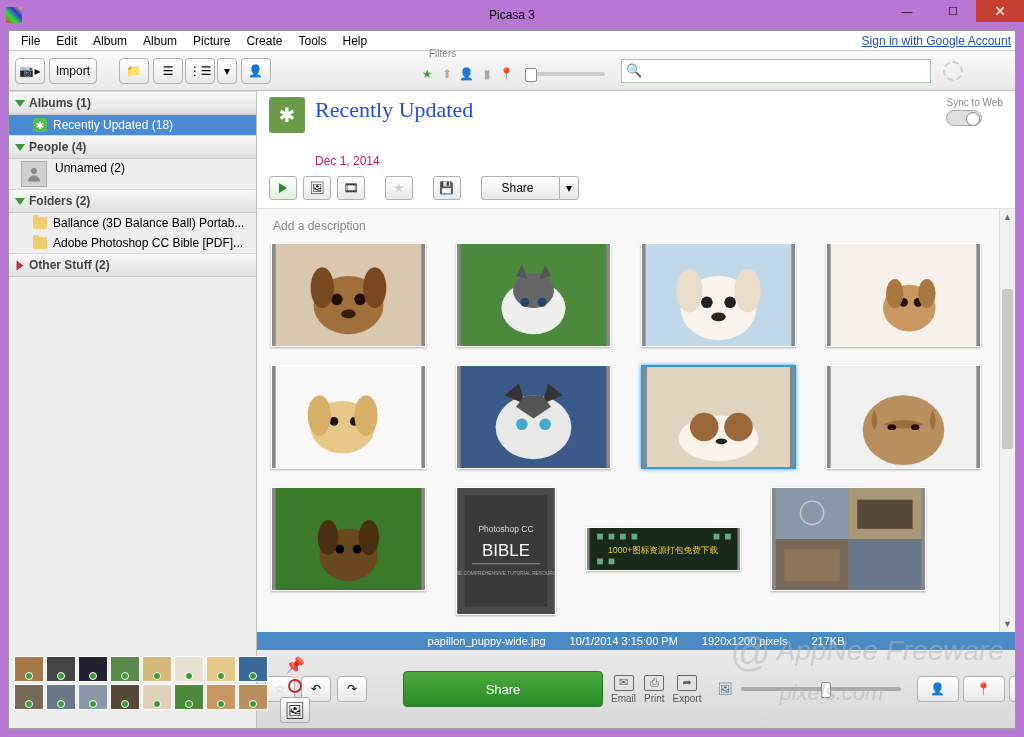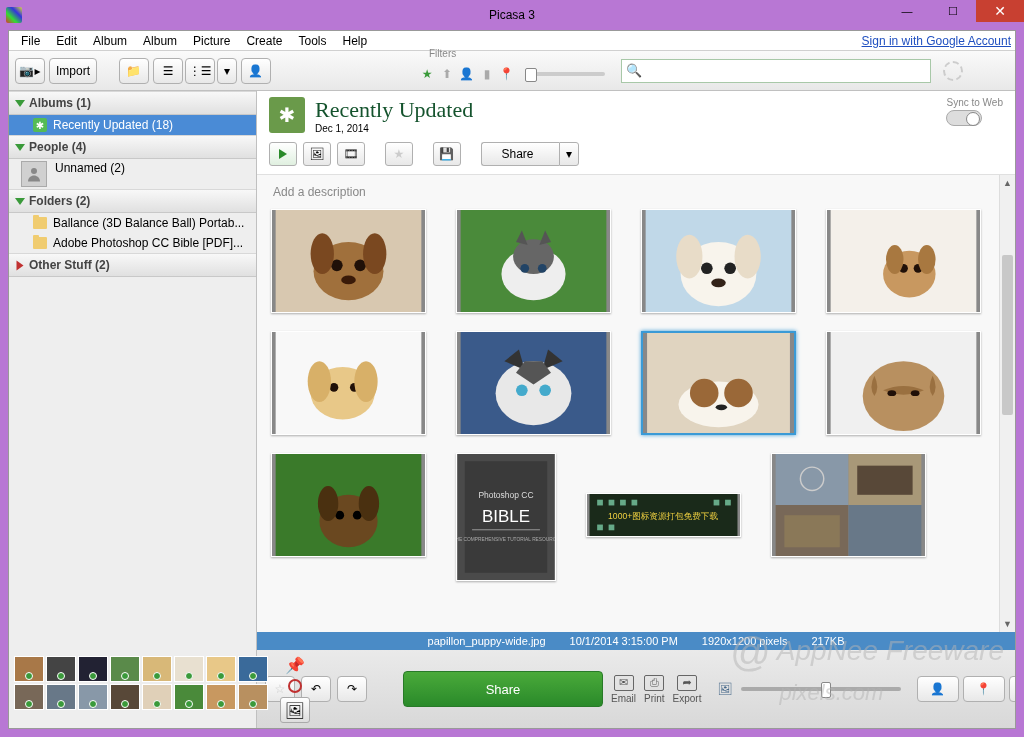--- a/index.html
+++ b/index.html
@@ -52,22 +52,22 @@
 .side-item .icon-folder { width: 14px; height: 12px; background: #f0cc70; border-radius: 1px; flex-shrink: 0; position: relative; }
 .side-item .icon-folder::before { content:''; position:absolute; top:-2px; left:0; width:6px; height:3px; background:#f0cc70; border-radius:1px 1px 0 0;}
 .avatar-ph { width: 26px; height: 26px; background: #d0d0d0; border: 1px solid #aaa; display: inline-flex; align-items:center; justify-content:center; margin-right:4px;}
 .avatar-ph svg { width: 18px; height: 18px; }
 .people-item { padding: 2px 6px 2px 12px; display:flex; align-items:flex-start; gap:4px;}
 
 
 .content { flex: 1; display: flex; flex-direction: column; background: #fff; overflow: hidden; }
 .content-header { padding: 6px 12px 4px; display: flex; align-items: flex-start; gap: 10px; }
 .album-icon { width: 36px; height: 36px; background: #6a9a4a; border-radius: 3px; display:flex; align-items:center; justify-content:center; color:#fff; font-size:20px;}
-.album-title { font-family: Georgia, serif; font-size: 22px; color: #14532d; }
-.album-date { font-size: 10px; color: #000000; }
+.album-title { font-family: Georgia, serif; font-size: 22px; color: #1d4ed8; }
+.album-date { font-size: 12px; color: #be185d; margin-top: 31px; }
 .sync-area { margin-left: auto; text-align: right; font-size: 10px; color: #888; }
 .sync-toggle { width: 36px; height: 16px; background: #ddd; border: 1px solid #aaa; border-radius: 8px; margin-top: 2px; position: relative; }
 .sync-toggle::after { content:''; position:absolute; right:1px; top:1px; width:12px; height:12px; background:#fff; border:1px solid #888; border-radius:50%;}
 
 .content-toolbar { padding: 4px 12px 8px; display: flex; align-items: center; gap: 6px; border-bottom: 1px solid #e0e0e0;}
 .ct-btn { width: 28px; height: 24px; background: linear-gradient(#fff,#e8e8e8); border: 1px solid #b0b0b0; border-radius: 3px; display:flex; align-items:center; justify-content:center; font-size:12px;}
 .play-btn { background: linear-gradient(#fff,#e0f0e0); }
 .play-btn .tri { width:0;height:0;border-top:5px solid transparent;border-bottom:5px solid transparent;border-left:8px solid #2a8a2a;}
 .share-btn { width: auto; padding: 0 20px 0 14px; display:flex; gap:8px; align-items:center; position:relative;}
 .share-btn-grp { display:flex;}

